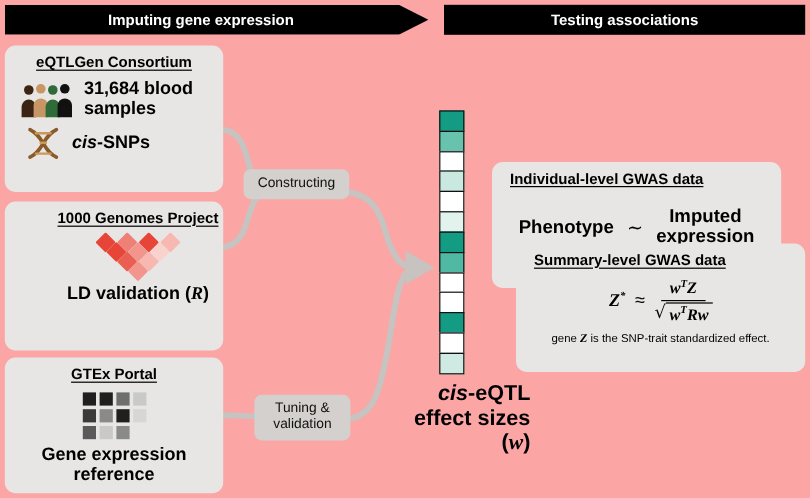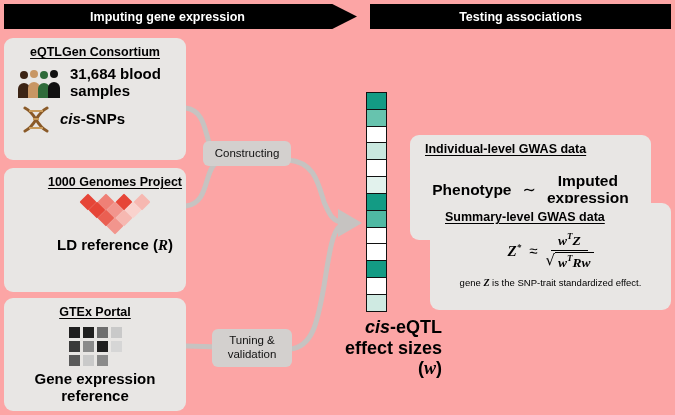--- a/index.html
+++ b/index.html
@@ -159,21 +159,21 @@
         </div>
         <div class="ld-row">
           <div class="ld-cell" style="background: rgb(234, 95, 82);"></div>
           <div class="ld-cell" style="background: rgb(246, 184, 177);"></div>
         </div>
         <div class="ld-row">
           <div class="ld-cell" style="background: rgb(242, 149, 141);"></div>
         </div>
       </div>
     <div class="center-caption">
-      <span>LD reference (</span><span class="math">R</span><span>)</span>
+      <span>LD validation (</span><span class="math">R</span><span>)</span>
     </div>
   </div>
 
   <div class="box" id="box-gtex">
     <div class="panel-title">GTEx Portal</div>
     <div class="gtex-grid" id="gtex-grid">
         <div class="gtex-row">
           <div class="gtex-cell" style="background: rgb(31, 31, 31);"></div>
           <div class="gtex-cell" style="background: rgb(31, 31, 31);"></div>
           <div class="gtex-cell" style="background: rgb(110, 110, 110);"></div>

